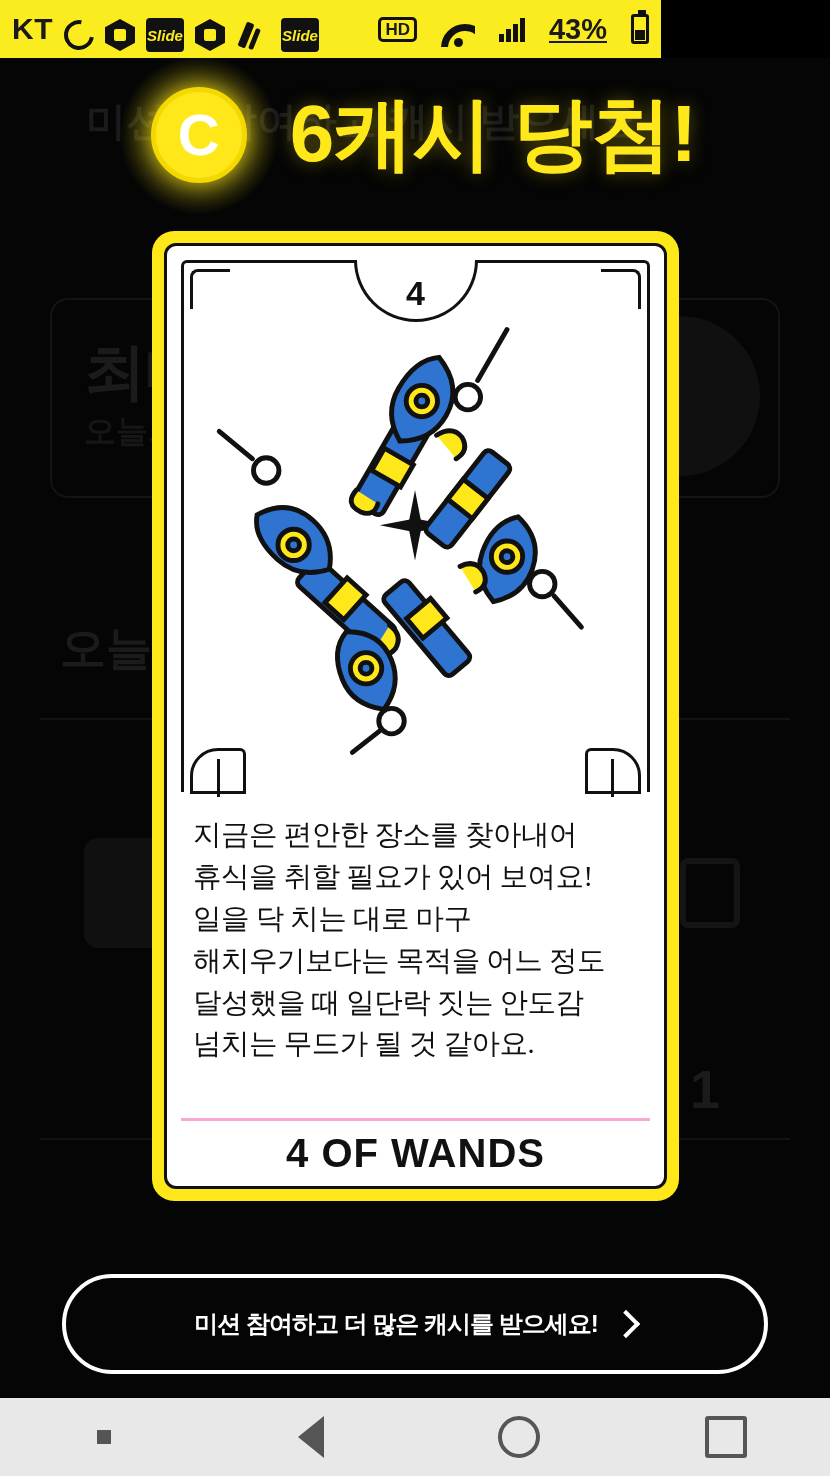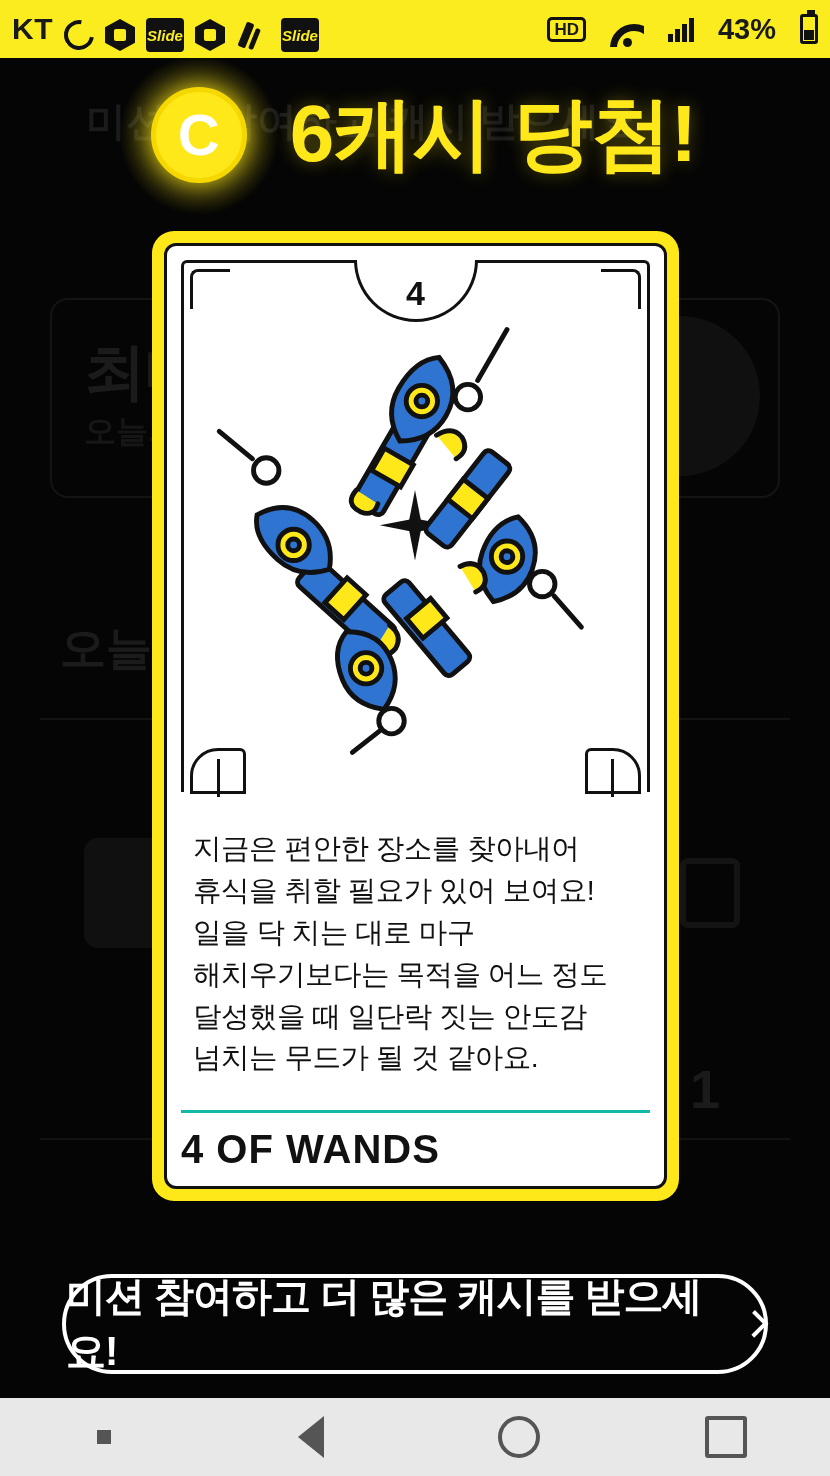--- a/index.html
+++ b/index.html
@@ -12,21 +12,21 @@
   .screen {
     position: relative;
     width: 830px; height: 1476px;
     background: #000000;
     overflow: hidden;
   }
 
   
   .statusbar {
     position: absolute; top: 0; left: 0;
-    width: 830px; height: 58px;
+    width: 661px; height: 58px;
     background: #fbec1f;
     display: flex; align-items: center;
     padding: 0 12px;
     color: #1a1a1a;
   }
   .sb-left { display: flex; align-items: center; gap: 11px; flex: 1; }
   .sb-right { display: flex; align-items: center; gap: 24px; }
   .carrier { font-size: 30px; font-weight: 700; letter-spacing: .5px; color:#1a1a1a; }
   .sb-ic { display: inline-flex; align-items: center; justify-content: center; margin-top: 12px; }
   .ic-c {
@@ -75,21 +75,21 @@
   .ic-wifi::after{
     content:""; position:absolute; left:13px; top:16px; width:9px; height:9px;
     background:#111; border-radius: 50%;
   }
   .ic-sig { display: flex; align-items: flex-end; gap: 2px; height: 26px; }
   .ic-sig i { width: 5px; background: #111; display: block; }
   .ic-sig i:nth-child(1){height:8px}
   .ic-sig i:nth-child(2){height:13px}
   .ic-sig i:nth-child(3){height:18px}
   .ic-sig i:nth-child(4){height:24px}
-  .batt-pct { font-size: 29px; font-weight: 700; }
+  .batt-pct { font-size: 29px; font-weight: 700; text-decoration: underline; }
   .ic-batt {
     width: 18px; height: 30px; border: 3px solid #111; border-radius: 3px;
     position: relative;
   }
   .ic-batt::before{
     content:""; position:absolute; left:4px; top:-7px; width:8px; height:4px; background:#111;
   }
   .ic-batt::after{
     content:""; position:absolute; left:1px; right:1px; bottom:1px; height: 43%;
     background:#111;
@@ -198,43 +198,44 @@
   .scroll-l { left: 6px; border-top-left-radius: 28px; border-top-right-radius: 6px; }
   .scroll-r { right: 6px; border-top-right-radius: 28px; border-top-left-radius: 6px; }
   .scroll-l::after, .scroll-r::after {
     content:""; position:absolute; top:8px; width:3px; height:38px; background:#111;
   }
   .scroll-l::after { left: 24px; }
   .scroll-r::after { right: 24px; }
   .art-svg { position: absolute; inset: 0; }
 
   .desc {
-    flex: 1; margin: 36px 26px 0 26px;
+    flex: 1; margin: 22px 26px 0 26px;
     font-size: 28.5px; line-height: 1.47; color: #111;
     letter-spacing: -.5px;
     word-break: keep-all;
+    font-family: Liberation Serif, serif;
   }
   .title-wrap {
-    border-top: 3px solid #14b8a6; margin: 0 14px;
-    height: 76px; display: flex; align-items: center; 
+    border-top: 3px solid #f9a8d4; margin: 0 14px;
+    height: 68px; display: flex; align-items: center; justify-content: center;
   }
   .card-title {
     font-size: 40px; font-weight: 800; letter-spacing: 1px; color: #111;
   }
 
   
   .cta {
     position: absolute; left: 62px; top: 1274px;
     width: 706px; height: 100px;
     border: 4px solid #ffffff; border-radius: 50px;
     background: transparent;
     display: flex; align-items: center; justify-content: center; gap: 18px;
     color: #fff;
   }
-  .cta-label { font-size: 40px; font-weight: 800; letter-spacing: -1px; }
+  .cta-label { font-size: 24px; font-weight: 800; letter-spacing: -1px; }
   .chev { width: 20px; height: 20px; border-right: 4px solid #fff; border-top: 4px solid #fff;
           transform: rotate(45deg); }
 
   
   .navbar {
     position: absolute; bottom: 0; left: 0; width: 830px; height: 78px;
     background: #e8e8e8;
     display: flex; align-items: center; justify-content: space-around;
   }
   .nav-dot { width: 14px; height: 14px; background: #555; }

